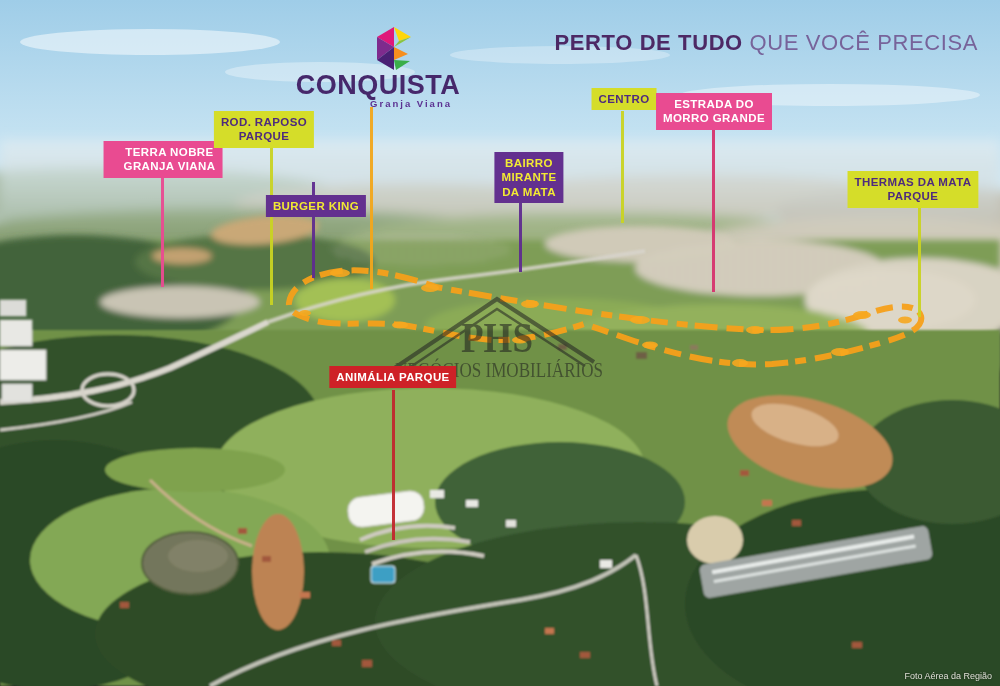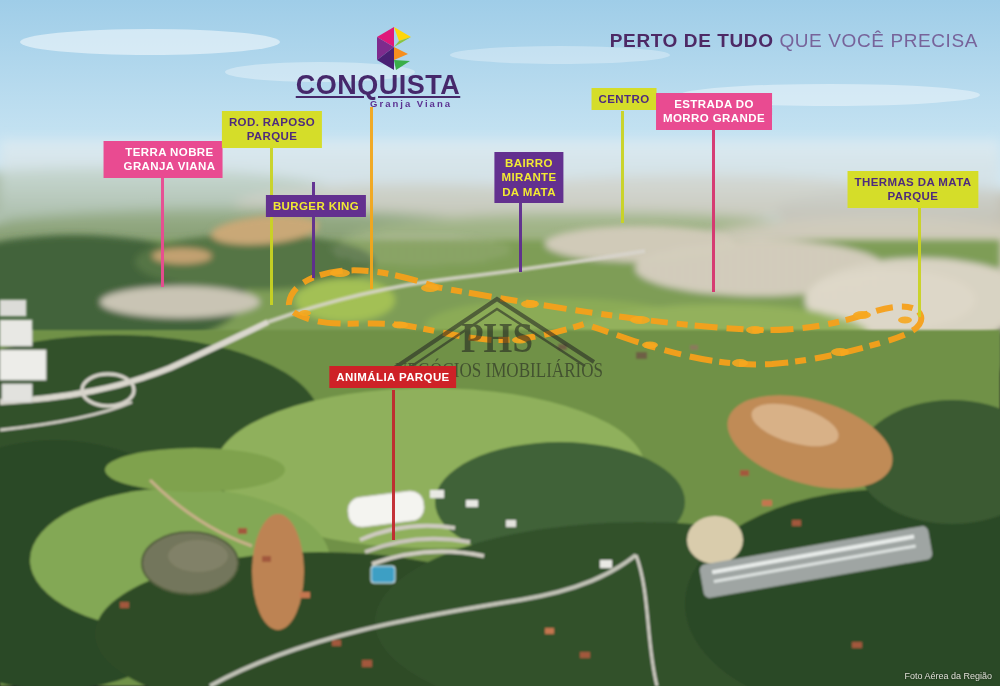--- a/index.html
+++ b/index.html
@@ -2,28 +2,28 @@
 <html><head>
 <meta charset="utf-8">
 <style>
   html,body{margin:0;padding:0;background:#222;}
   .stage{position:relative;width:1000px;height:686px;overflow:hidden;
          font-family:"Liberation Sans",sans-serif;}
   .bg{position:absolute;inset:0;width:1000px;height:686px;display:block;}
 
   
   .headline{position:absolute;top:30px;right:22px;z-index:5;
-            font-size:19px;letter-spacing:.6px;color:#77639A;white-space:nowrap;}
+            font-size:22px;letter-spacing:.6px;color:#77639A;white-space:nowrap;}
   .headline .hb{font-weight:bold;color:#4D2965;}
 
   
   .logo{position:absolute;left:288px;top:20px;width:180px;height:90px;z-index:5;}
   .logo-mark{position:absolute;left:87px;top:7px;width:38px;height:44px;}
   .logo-word{position:absolute;left:0;top:52px;width:100%;text-align:center;
-             font-weight:bold;font-size:27px;line-height:1;color:#46286B;letter-spacing:.5px;text-decoration:underline;}
+             font-weight:bold;font-size:27px;line-height:1;color:#46286B;letter-spacing:.5px;}
   .logo-sub{position:absolute;right:16px;top:79px;font-weight:bold;font-size:9.5px;
             line-height:1;color:#5B3191;letter-spacing:2px;}
 
   
   .callout{position:absolute;transform:translateX(-50%);text-align:center;z-index:4;
            font-weight:bold;font-size:11.5px;line-height:1.25;letter-spacing:.4px;
            padding:4px 7px;white-space:nowrap;}
   .s-pink{background:#E94B91;color:#FFFFFF;}
   .s-yellow{background:#D5DD29;color:#4E2B7D;}
   .s-purple{background:#63308F;color:#F2EA33;margin-top:36px;}
@@ -237,21 +237,21 @@
   <div class="leader" style="left:519px;top:164px;height:108px;background:#5F2C8F;"></div>
   <div class="leader" style="left:621px;top:111px;height:112px;background:#C9D323;"></div>
   <div class="leader" style="left:712px;top:115px;height:177px;background:#D6336E;"></div>
   <div class="leader" style="left:918px;top:207px;height:110px;background:#C9D323;"></div>
   <div class="leader" style="left:392px;top:390px;height:150px;background:#C1272D;"></div>
 
   <div class="callout s-pink" style="left:163px;top:141px;padding-left:20px;">
     <div>TERRA NOBRE</div>
     <div>GRANJA VIANA</div>
   </div>
-  <div class="callout s-yellow" style="left:272px;top:111px;">
+  <div class="callout s-yellow" style="left:264px;top:111px;">
     <div>ROD. RAPOSO</div>
     <div>PARQUE</div>
   </div>
   <div class="callout s-purple" style="left:316px;top:159px;">
     <div>BURGER KING</div>
   </div>
   <div class="callout s-purple" style="left:529px;top:116px;">
     <div>BAIRRO</div>
     <div>MIRANTE</div>
     <div>DA MATA</div>

